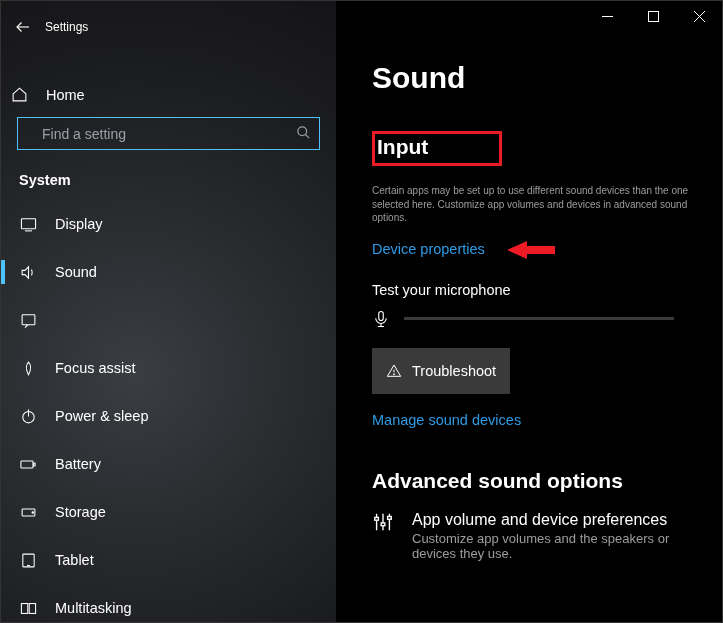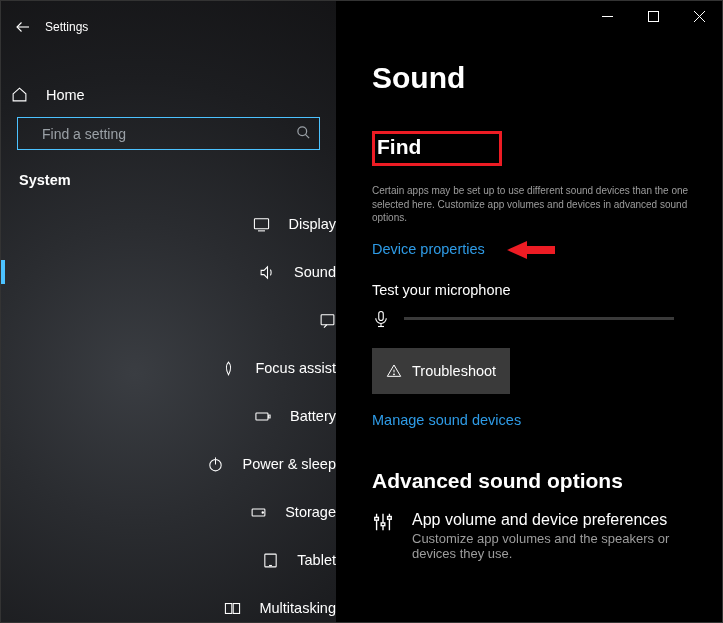--- a/index.html
+++ b/index.html
@@ -11,21 +11,21 @@
   .back-btn { width:44px; height:36px; display:flex; align-items:center; justify-content:center; }
   .title-text { font-size:12px; color:#fff; }
   .home-row { display:flex; align-items:flex-end; height:40px; padding-left:10px; margin-top:18px; }
   .home-row .lbl { margin-left:18px; font-size:14.5px; }
   .search-wrap { margin:14px 16px 0 16px; position:relative; }
   .search-input { width:100%; height:33px; background:transparent; border:1px solid #4cc2ff; color:#aaa; font-size:14px; padding:0 32px 0 24px; outline:none; }
   .search-input::placeholder { color:#9aa0a6; }
   .search-icon { position:absolute; right:9px; top:8px; color:#9aa0a6; }
   .section-label { margin:22px 0 8px 18px; font-size:14.5px; font-weight:600; }
   .nav { margin-top:12px; }
-  .nav-item { display:flex; align-items:center; height:48px; padding-left:18px; cursor:default; font-size:14.5px; position:relative;justify-content:flex-end;}
+  .nav-item { display:flex; align-items:center; height:48px; padding-left:18px; cursor:default; font-size:14.5px; position:relative;}
   .nav-item .lbl { margin-left:18px; }
   .nav-item .ico { width:18px; display:inline-flex; align-items:center; justify-content:center;}
   .nav-item.active::before { content:""; position:absolute; left:0; top:12px; bottom:12px; width:4px; background:#4cc2ff; }
   
   .main { flex:1; background:#000; color:#fff; position:relative; }
   .win-controls { position:absolute; top:0; right:0; display:flex; height:30px; }
   .win-btn { width:46px; height:30px; display:flex; align-items:center; justify-content:center; color:#fff; }
   .content { padding: 60px 28px 0 36px; }
   h1.page-title { font-size:30px; font-weight:600; margin-bottom:36px; }
   .section-heading { font-size:21px; font-weight:600; display:inline-block; padding:1px 6px 4px 2px; }
@@ -113,35 +113,35 @@
       <div class="nav-item">
         <span class="ico">
             <svg width="17" height="17" viewBox="0 0 24 24" fill="none" stroke="#fff" stroke-width="1.5">
               <path d="M12 3 C16 7 16 13 12 21 C8 13 8 7 12 3 Z"></path>
             </svg>
           </span>
         <span class="lbl">Focus assist</span>
       </div>
       <div class="nav-item">
         <span class="ico">
+            <svg width="17" height="17" viewBox="0 0 24 24" fill="none" stroke="#fff" stroke-width="1.5">
+              <circle cx="12" cy="13" r="8"></circle>
+              <line x1="12" y1="2" x2="12" y2="12"></line>
+            </svg>
+          </span>
+        <span class="lbl">Power &amp; sleep</span>
+      </div>
+      <div class="nav-item">
+        <span class="ico">
             <svg width="18" height="17" viewBox="0 0 24 24" fill="none" stroke="#fff" stroke-width="1.5">
               <rect x="2" y="7" width="17" height="10" rx="1"></rect>
               <rect x="20" y="10" width="2" height="4"></rect>
             </svg>
           </span>
         <span class="lbl">Battery</span>
-      </div>
-      <div class="nav-item">
-        <span class="ico">
-            <svg width="17" height="17" viewBox="0 0 24 24" fill="none" stroke="#fff" stroke-width="1.5">
-              <circle cx="12" cy="13" r="8"></circle>
-              <line x1="12" y1="2" x2="12" y2="12"></line>
-            </svg>
-          </span>
-        <span class="lbl">Power &amp; sleep</span>
       </div>
       <div class="nav-item">
         <span class="ico">
             <svg width="17" height="17" viewBox="0 0 24 24" fill="none" stroke="#fff" stroke-width="1.5">
               <rect x="3" y="7" width="18" height="10" rx="1"></rect>
               <circle cx="18" cy="12" r="1" fill="#fff"></circle>
             </svg>
           </span>
         <span class="lbl">Storage</span>
       </div>
@@ -183,21 +183,21 @@
             <line x1="0" y1="0" x2="11" y2="11"></line>
             <line x1="11" y1="0" x2="0" y2="11"></line>
           </svg>
         </div>
     </div>
 
     <div class="content">
       <h1 class="page-title">Sound</h1>
 
       <div style="position:relative">
-        <span class="section-heading hl-red" style="min-width:130px;">Find</span>
+        <span class="section-heading hl-red" style="min-width:130px;">Input</span>
       </div>
 
 
 
       <div class="desc-text">Certain apps may be set up to use different sound devices than the one selected here. Customize app volumes and devices in advanced sound options.</div>
 
       <div style="position:relative">
         <a class="link">Device properties</a>
         <span class="arrow-annot" style="left:135px; top:13px;">
           <svg width="48" height="24" viewBox="0 0 48 24">

